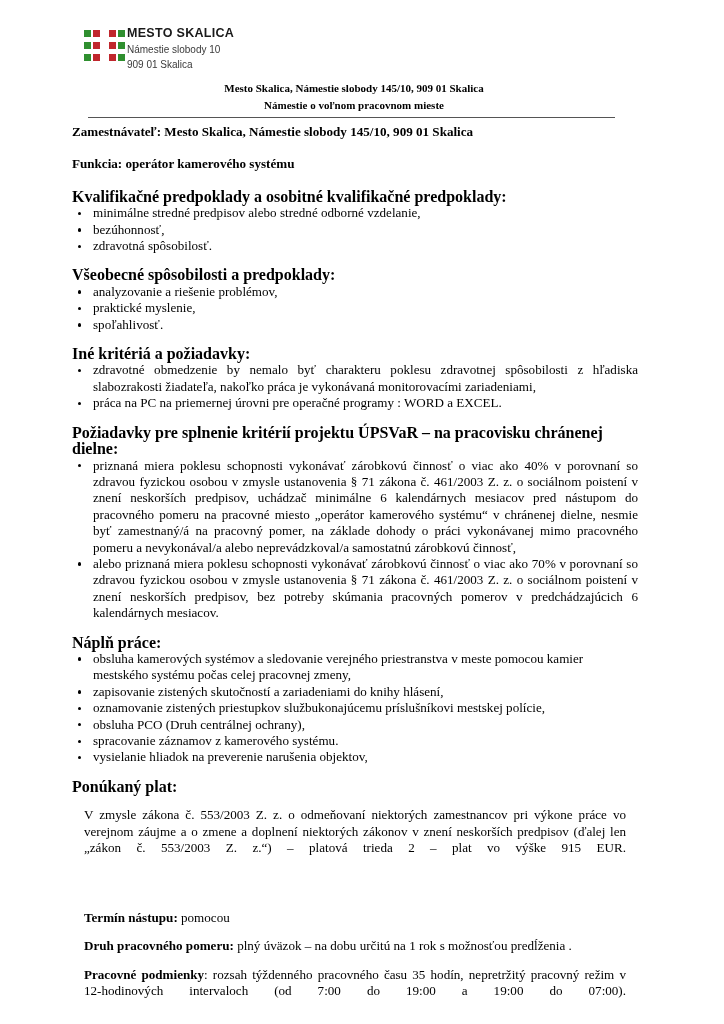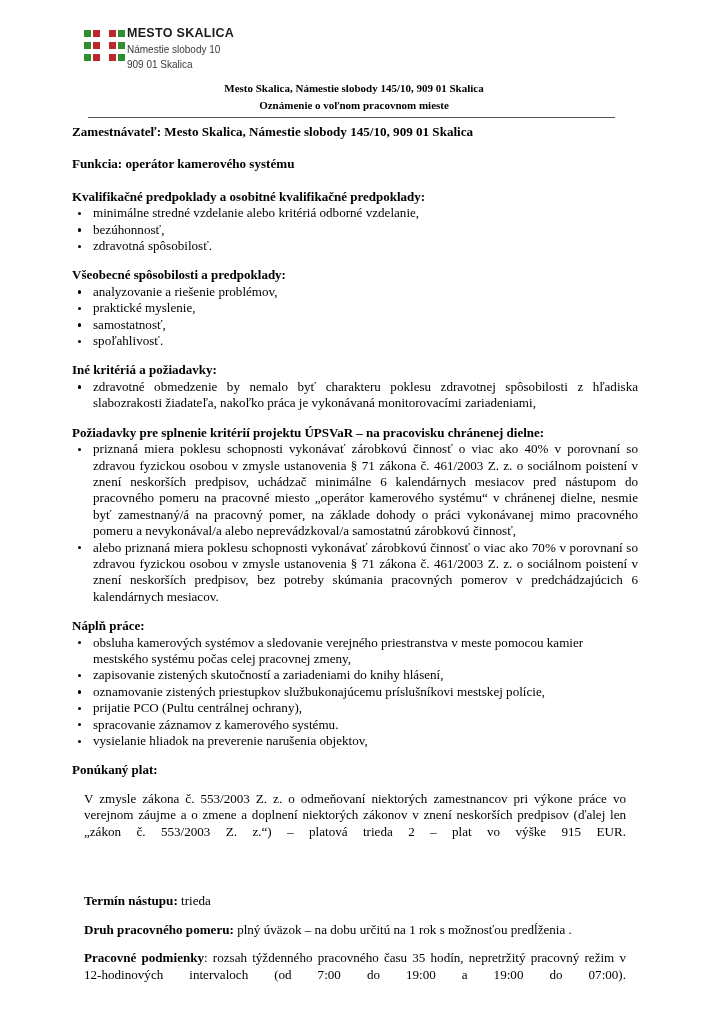--- a/index.html
+++ b/index.html
@@ -96,21 +96,21 @@
     top: 124px;
     width: 566px;
     font-size: 13.1px;
     line-height: 16.4px;
   }
 
   .lead { font-weight: bold; margin: 0; }
   .lead + .lead { margin-top: 16px; }
 
   h2.sec {
-    font-size: 13px;
+    font-size: 16px;
     font-weight: bold;
     margin: 0;
     padding: 0;
     line-height: 16.4px;
   }
 
   .gap-lg { height: 16px; }
   .gap-md { height: 13px; }
 
   ul.bullets {
@@ -190,84 +190,84 @@
     </div>
     <div class="logo-text">
       <div class="logo-title">MESTO SKALICA</div>
       <div class="logo-line">Námestie slobody 10</div>
       <div class="logo-line">909 01 Skalica</div>
     </div>
   </div>
 
   <div class="doc-title">
     <div>Mesto Skalica, Námestie slobody 145/10, 909 01 Skalica</div>
-    <div>Oznámenie o voľnom pracovnom mieste</div>
+    <div>Námestie o voľnom pracovnom mieste</div>
   </div>
   <div class="rule"></div>
 
   <div class="body-wrap">
 
     <p class="lead">Zamestnávateľ: Mesto Skalica, Námestie slobody 145/10, 909 01 Skalica</p>
     <p class="lead">Funkcia: operátor kamerového systému</p>
 
     <div class="gap-lg"></div>
 
     <h2 class="sec">Kvalifikačné predpoklady a osobitné kvalifikačné predpoklady:</h2>
     <ul class="bullets">
-      <li>minimálne stredné vzdelanie alebo kritériá odborné vzdelanie,</li>
+      <li>minimálne stredné predpisov alebo stredné odborné vzdelanie,</li>
       <li>bezúhonnosť,</li>
       <li>zdravotná spôsobilosť.</li>
     </ul>
 
     <div class="gap-md"></div>
 
     <h2 class="sec">Všeobecné spôsobilosti a predpoklady:</h2>
     <ul class="bullets">
       <li>analyzovanie a riešenie problémov,</li>
       <li>praktické myslenie,</li>
-      <li>samostatnosť,</li>
       <li>spoľahlivosť.</li>
     </ul>
 
     <div class="gap-md"></div>
 
     <h2 class="sec">Iné kritériá a požiadavky:</h2>
     <ul class="bullets">
       <li class="just">zdravotné obmedzenie by nemalo byť charakteru poklesu zdravotnej spôsobilosti z hľadiska slabozrakosti žiadateľa, nakoľko práca je vykonávaná monitorovacími zariadeniami,</li>
+      <li>práca na PC na priemernej úrovni pre operačné programy : WORD a EXCEL.</li>
     </ul>
 
     <div class="gap-md"></div>
 
     <h2 class="sec">Požiadavky pre splnenie kritérií projektu ÚPSVaR – na pracovisku chránenej dielne:</h2>
     <ul class="bullets">
       <li class="just">priznaná miera poklesu schopnosti vykonávať zárobkovú činnosť o viac ako 40% v porovnaní so zdravou fyzickou osobou v zmysle ustanovenia § 71 zákona č. 461/2003 Z. z. o sociálnom poistení v znení neskorších predpisov, uchádzač minimálne 6 kalendárnych mesiacov pred nástupom do pracovného pomeru na pracovné miesto „operátor kamerového systému“ v chránenej dielne, nesmie byť zamestnaný/á na pracovný pomer, na základe dohody o práci vykonávanej  mimo pracovného pomeru a  nevykonával/a alebo neprevádzkoval/a samostatnú zárobkovú činnosť,</li>
       <li class="just">alebo priznaná miera poklesu schopnosti vykonávať zárobkovú činnosť o viac ako 70% v porovnaní so zdravou fyzickou osobou v zmysle ustanovenia § 71 zákona č. 461/2003 Z. z. o sociálnom poistení v znení neskorších predpisov, bez potreby skúmania pracovných pomerov v predchádzajúcich 6 kalendárnych mesiacov.</li>
     </ul>
 
     <div class="gap-md"></div>
 
     <h2 class="sec">Náplň práce:</h2>
     <ul class="bullets">
       <li>obsluha kamerových systémov a sledovanie verejného priestranstva v meste pomocou kamier mestského systému počas celej pracovnej zmeny,</li>
       <li>zapisovanie zistených skutočností a zariadeniami do knihy hlásení,</li>
       <li>oznamovanie zistených priestupkov službukonajúcemu príslušníkovi mestskej polície,</li>
-      <li>prijatie PCO (Pultu centrálnej ochrany),</li>
+      <li>obsluha PCO (Druh centrálnej ochrany),</li>
       <li>spracovanie záznamov z kamerového systému.</li>
       <li>vysielanie hliadok na preverenie narušenia objektov,</li>
     </ul>
 
     <div class="gap-md"></div>
 
     <h2 class="sec">Ponúkaný plat:</h2>
     <p class="para just">V zmysle zákona č. 553/2003 Z. z. o odmeňovaní niektorých zamestnancov pri výkone práce vo verejnom záujme a o zmene a doplnení niektorých zákonov v znení neskorších predpisov (ďalej len „zákon č. 553/2003 Z. z.“) – platová trieda 2 – plat vo výške 915 EUR.</p>
 
     <div class="gap-md"></div>
 
     <p class="para">
-      <span class="b">Termín nástupu:</span><span> trieda</span>
+      <span class="b">Termín nástupu:</span><span> pomocou</span>
     </p>
     <p class="para">
       <span class="b">Druh pracovného pomeru:</span><span> plný úväzok – na dobu určitú na 1 rok s možnosťou predĺženia .</span>
     </p>
     <p class="para just">
       <span class="b">Pracovné podmienky</span><span>: rozsah týždenného pracovného času 35 hodín, nepretržitý pracovný režim v 12-hodinových intervaloch (od 7:00 do 19:00 a 19:00 do 07:00).</span>
     </p>
 
     <div class="gap-md"></div>
 

